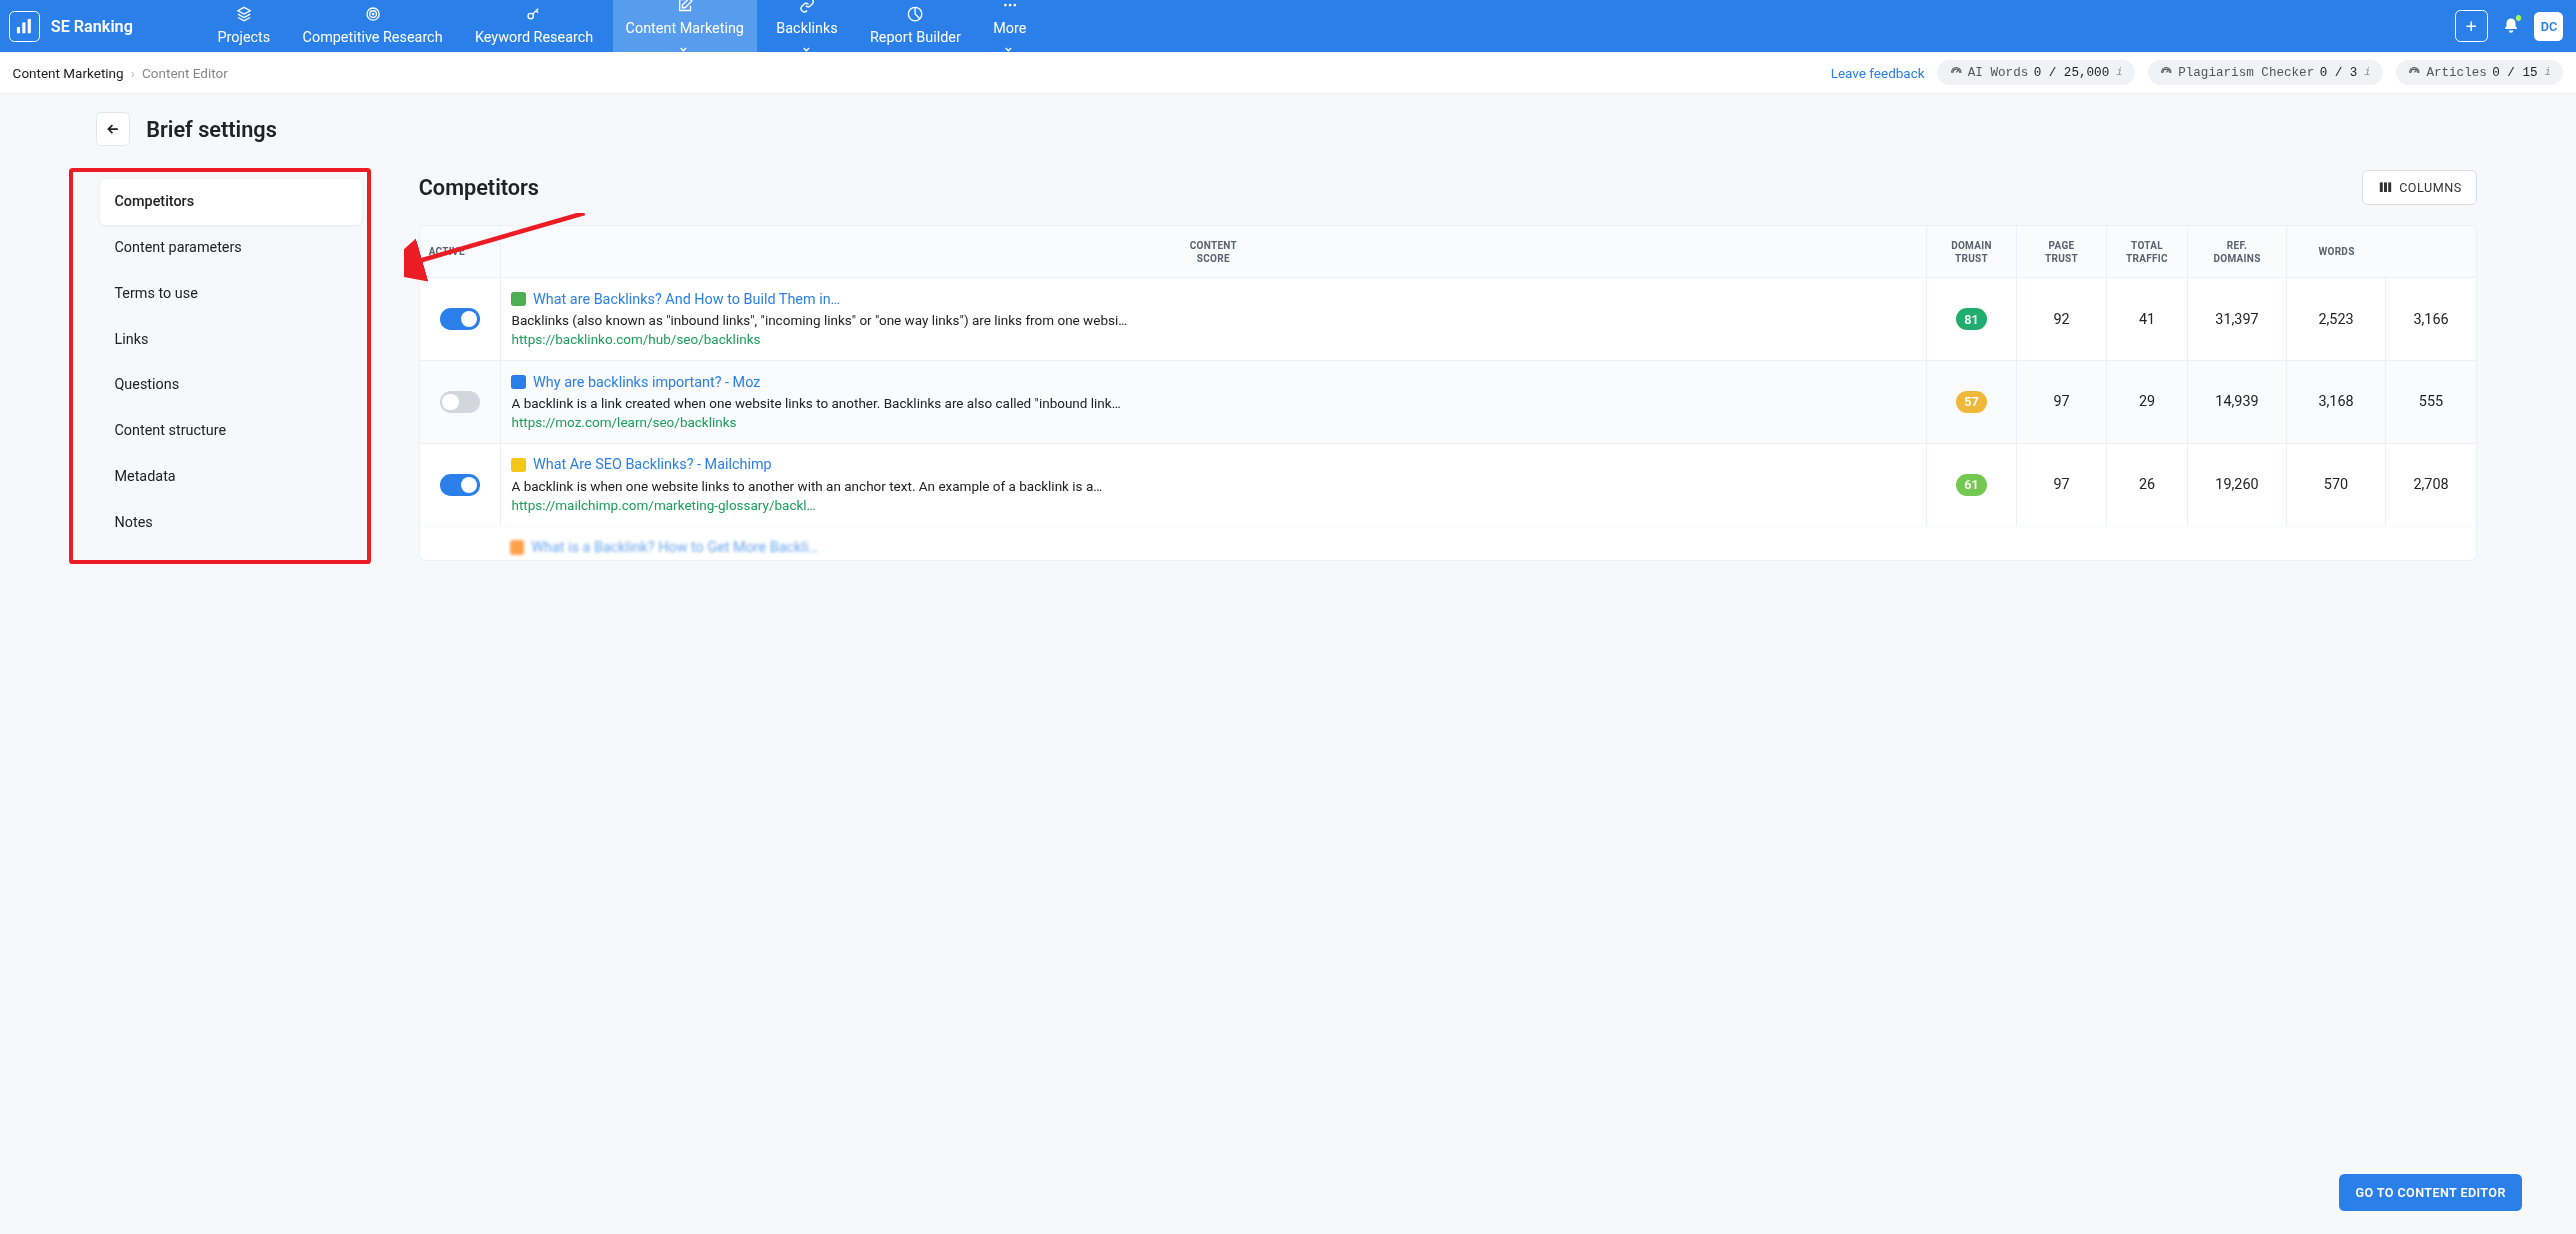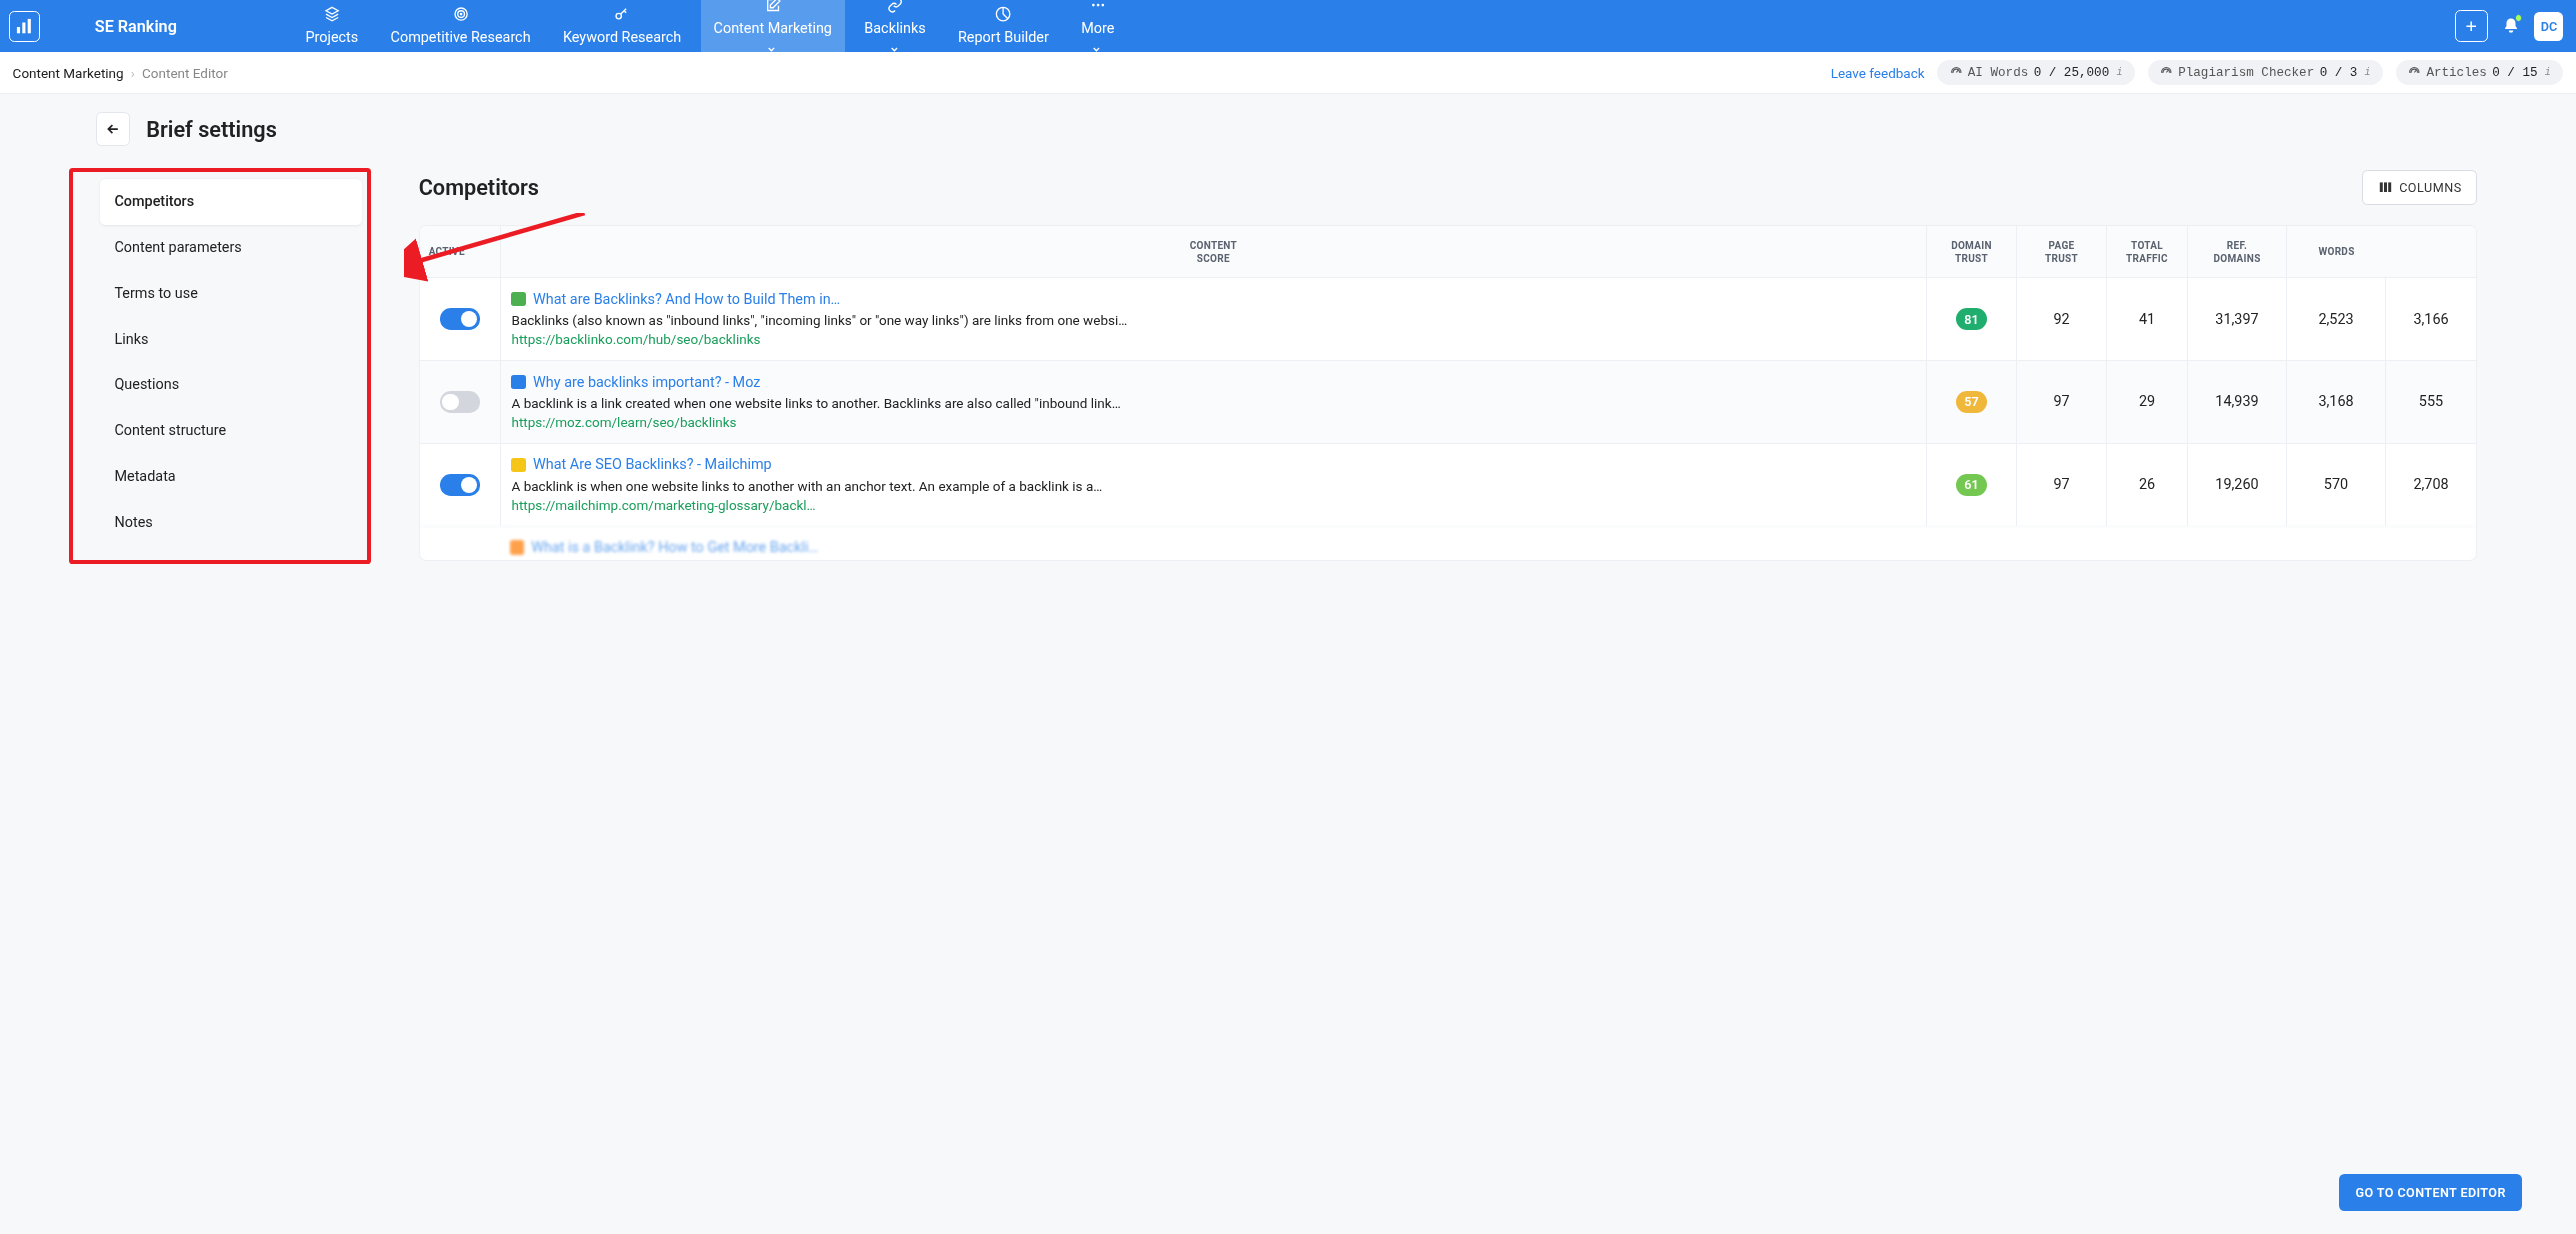--- a/index.html
+++ b/index.html
@@ -1,19 +1,19 @@
 <!DOCTYPE html>
 <html style="font-size:14.4px"><head>
 <meta charset="utf-8">
 <style>
 * { margin: 0; padding: 0; box-sizing: border-box; }
 body { font-family: -apple-system, BlinkMacSystemFont, "Segoe UI", Roboto, sans-serif; background: #f6f8fa; color: #222; overflow: hidden; }
 
 
-.topnav { background: #2a80e8; height: 52px; display: flex; align-items: center; padding: 0 12.6px 0 9px; color: #fff; gap: 44px; }
+.topnav { background: #2a80e8; height: 52px; display: flex; align-items: center; padding: 0 12.6px 0 9px; color: #fff; }
 .logo-box { width: 31px; height: 31px; border: 1.8px solid #fff; border-radius: 5.4px; display: flex; align-items: center; justify-content: center; margin-right: 10.8px; }
 .brand { font-size: 16.2px; font-weight: 600; margin-right: 72px; }
 .nav-items { display: flex; align-items: center; gap: 7.2px; }
 .nav-item { display: flex; align-items: center; gap: 7.2px; padding: 7.2px 12.6px; border-radius: 5.4px; font-size: 14.4px; cursor: pointer; white-space: nowrap; flex-direction: column; }
 .nav-item.active { background: rgba(255,255,255,0.22); }
 .nav-item .chev { margin-left: -1.8px; }
 .nav-right { margin-left: auto; display: flex; align-items: center; gap: 10.8px; }
 .plus-btn { width: 32.5px; height: 32.5px; border: 1.8px solid #fff; border-radius: 5.4px; display: flex; align-items: center; justify-content: center; cursor: pointer; }
 .bell-wrap { position: relative; width: 25px; height: 25px; display: flex; align-items: center; justify-content: center; cursor: pointer; }
 .bell-dot { position: absolute; top: 0.9px; right: 1.8px; width: 7.2px; height: 7.2px; background: #a6ff5b; border-radius: 50%; border: 0.9px solid #2a80e8; }

